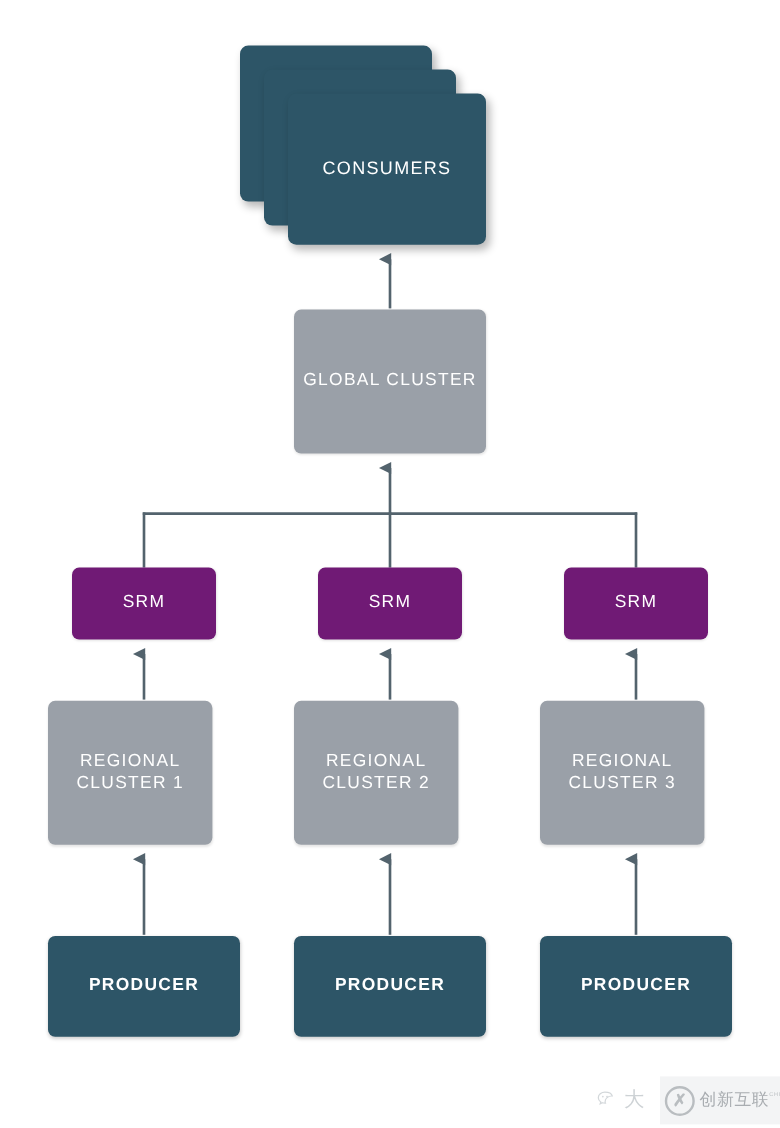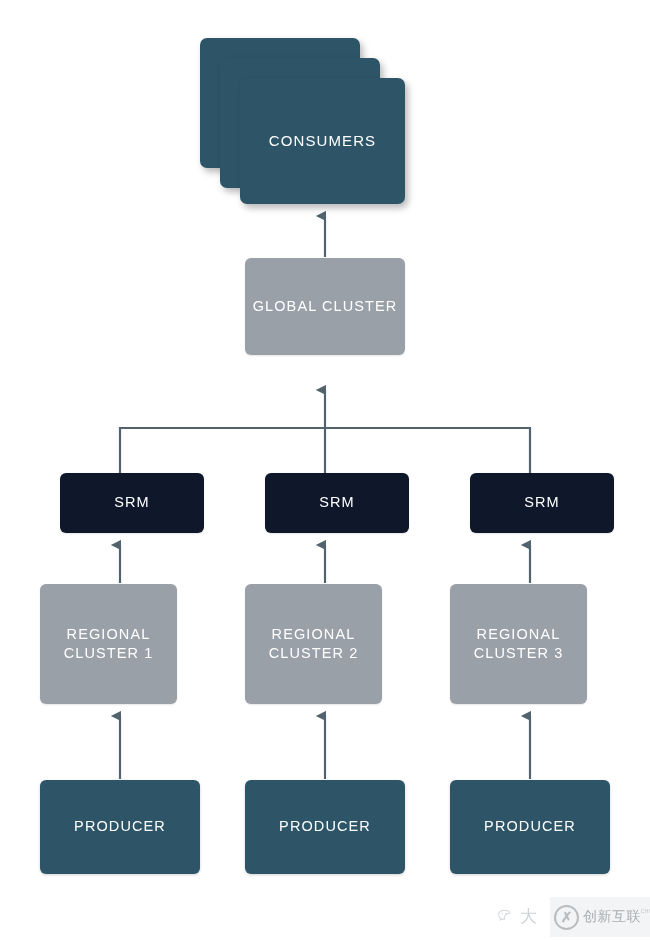--- a/index.html
+++ b/index.html
@@ -64,32 +64,32 @@
   #consumers-node {
     left: 240px; top: 78px; width: 165px; height: 126px;
     font-size: 15px;
     z-index: 6;
     background: transparent;
     box-shadow: none;
   }
 
   
   #global-cluster-node {
-    left: 245px; top: 258px; width: 160px; height: 97px;
+    left: 245px; top: 258px; width: 160px; height: 120px;
     background: #9aa0a8;
     font-size: 14.5px;
     box-shadow: 0 1px 2px rgba(0,0,0,0.10);
   }
 
   
   .srm-node {
     top: 473px;
-    width: 144px;
+    width: 120px;
     height: 60px;
-    background: #0f172a;
+    background: #701a75;
     font-size: 14.5px;
     box-shadow: 0 1px 2px rgba(0,0,0,0.10);
   }
   #srm-node-1 { left: 60px; }
   #srm-node-2 { left: 265px; }
   #srm-node-3 { left: 470px; }
 
   
   .regional-node {
     top: 584px;
@@ -100,24 +100,25 @@
     box-shadow: 0 1px 2px rgba(0,0,0,0.10);
   }
   #regional-cluster-node-1 { left: 40px; }
   #regional-cluster-node-2 { left: 245px; }
   #regional-cluster-node-3 { left: 450px; }
 
   
   .producer-node {
     top: 780px;
     width: 160px;
-    height: 94px;
+    height: 84px;
     background: #2d5567;
     font-size: 14.5px;
     box-shadow: 0 1px 3px rgba(0,0,0,0.18);
+    font-weight: bold;
   }
   #producer-node-1 { left: 40px; }
   #producer-node-2 { left: 245px; }
   #producer-node-3 { left: 450px; }
 
   
   #connectors {
     position: absolute;
     left: 0; top: 0;
     width: 650px; height: 940px;

